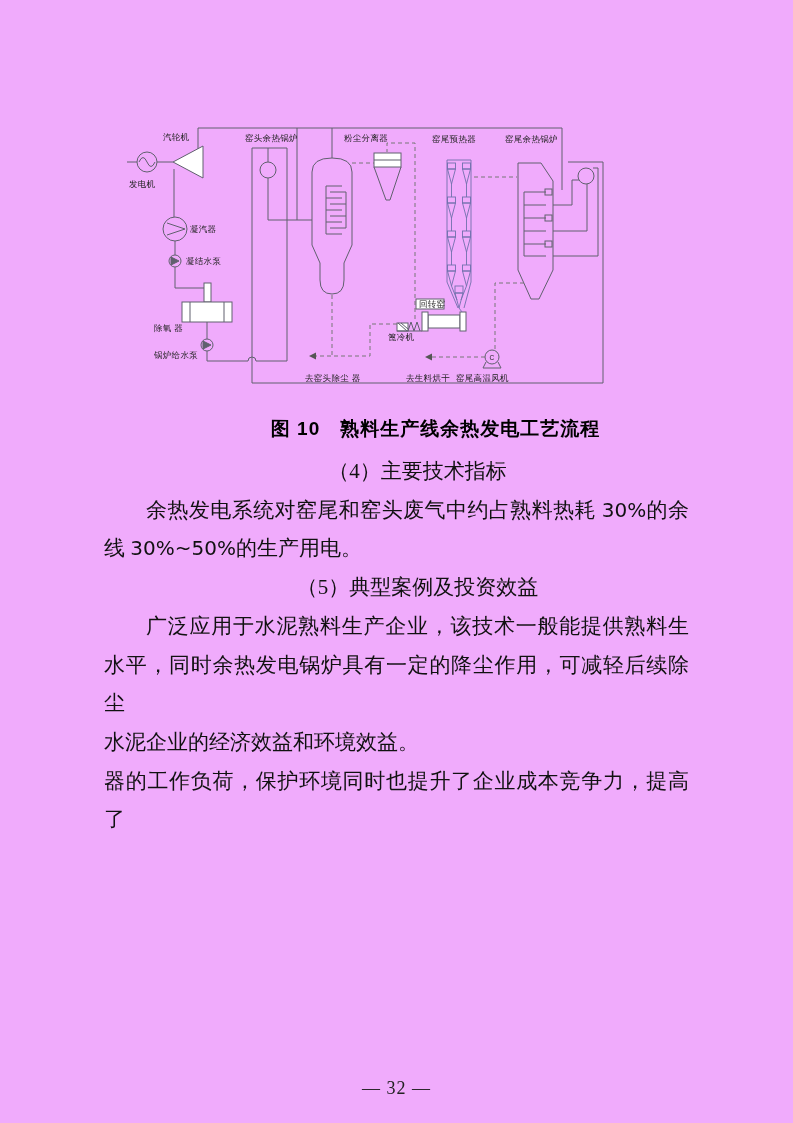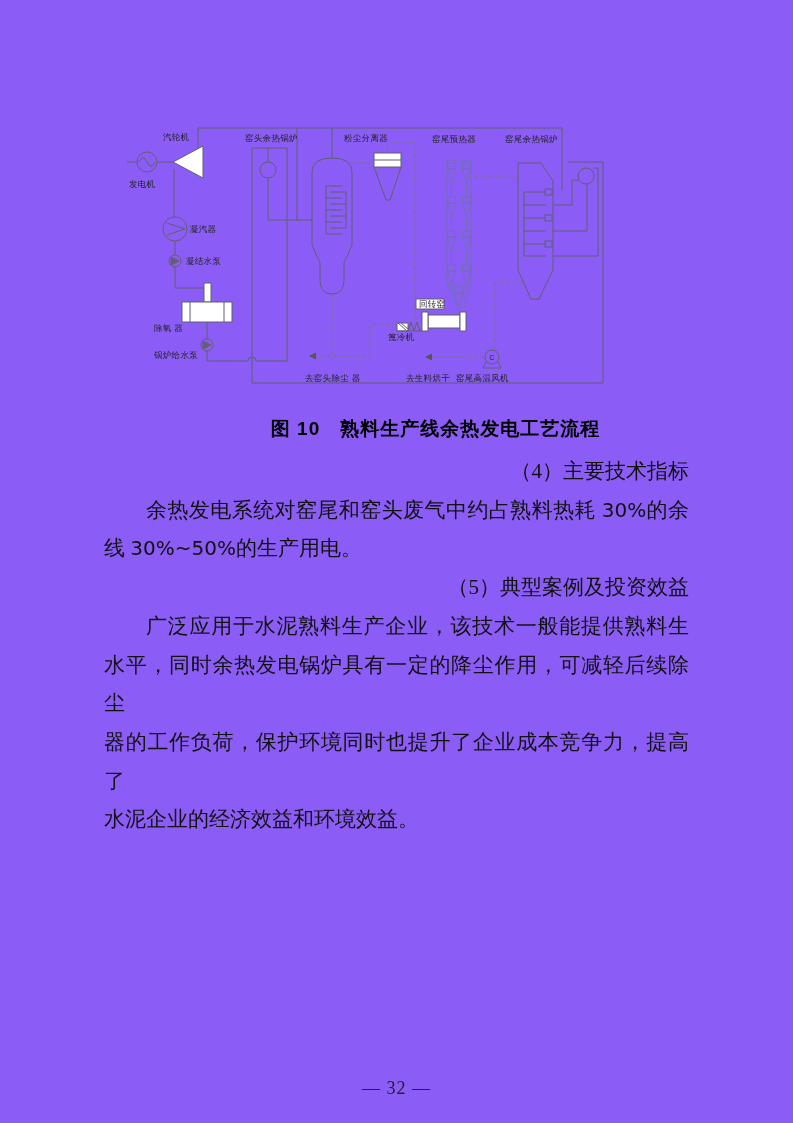--- a/index.html
+++ b/index.html
@@ -1,17 +1,17 @@
 <!DOCTYPE html>
 <html><head>
 <meta charset="utf-8">
 <style>
   html,body{margin:0;padding:0;background:#e8e8e8;}
   .page{
-    position:relative;width:793px;height:1123px;background:#8b5cf6;
+    position:relative;width:793px;height:1123px;background:#f0abfc;
     margin:0 auto;overflow:hidden;
     font-family:"Liberation Serif", serif;color:#1a1a1a;
   }
   .diagram{position:absolute;top:0;left:0;}
   .diagram text{
     font-family:"Liberation Sans", sans-serif;
     font-size:8.5px;fill:#222;stroke:none;letter-spacing:0.3px;
   }
   .caption{
     position:absolute;top:416px;left:16px;width:793px;box-sizing:border-box;
@@ -19,21 +19,21 @@
     font-family:"Liberation Sans", sans-serif;font-weight:bold;
     font-size:19px;letter-spacing:1px;color:#000;
   }
   .textblock{
     position:absolute;left:104px;top:452px;width:585px;
     font-size:21px;line-height:38.7px;color:#111;
   }
   .tline{text-align:justify;text-align-last:justify;}
   .tline.last{text-align-last:left;}
   .indent{text-indent:42px;}
-  .heading{text-align:right;text-indent:42px;}
+  .heading{text-align:center;text-indent:42px;}
   .num{font-family:"DejaVu Sans", sans-serif;font-size:20px;}
   .pageno{
     position:absolute;top:1078px;left:0;width:793px;text-align:center;
     font-size:18px;color:#222;letter-spacing:1px;
   }
 </style>
 </head>
 <body>
 
 <div class="page">
@@ -193,19 +193,19 @@
   <div class="textblock">
     <div class="heading">（4）主要技术指标</div>
 
     <div class="tline indent"><span>余热发电系统对窑尾和窑头废气中约占熟料热耗 </span><span class="num">30%</span><span>的余</span></div>
     <div class="tline last"><span>线 </span><span class="num">30%~50%</span><span>的生产用电。</span></div>
 
     <div class="heading">（5）典型案例及投资效益</div>
 
     <div class="tline indent">广泛应用于水泥熟料生产企业，该技术一般能提供熟料生</div>
     <div class="tline">水平，同时余热发电锅炉具有一定的降尘作用，可减轻后续除尘</div>
+    <div class="tline last">水泥企业的经济效益和环境效益。</div>
     <div class="tline">器的工作负荷，保护环境同时也提升了企业成本竞争力，提高了</div>
-    <div class="tline last">水泥企业的经济效益和环境效益。</div>
   </div>
 
   <div class="pageno">— 32 —</div>
 
 </div>
 
 </body></html>

